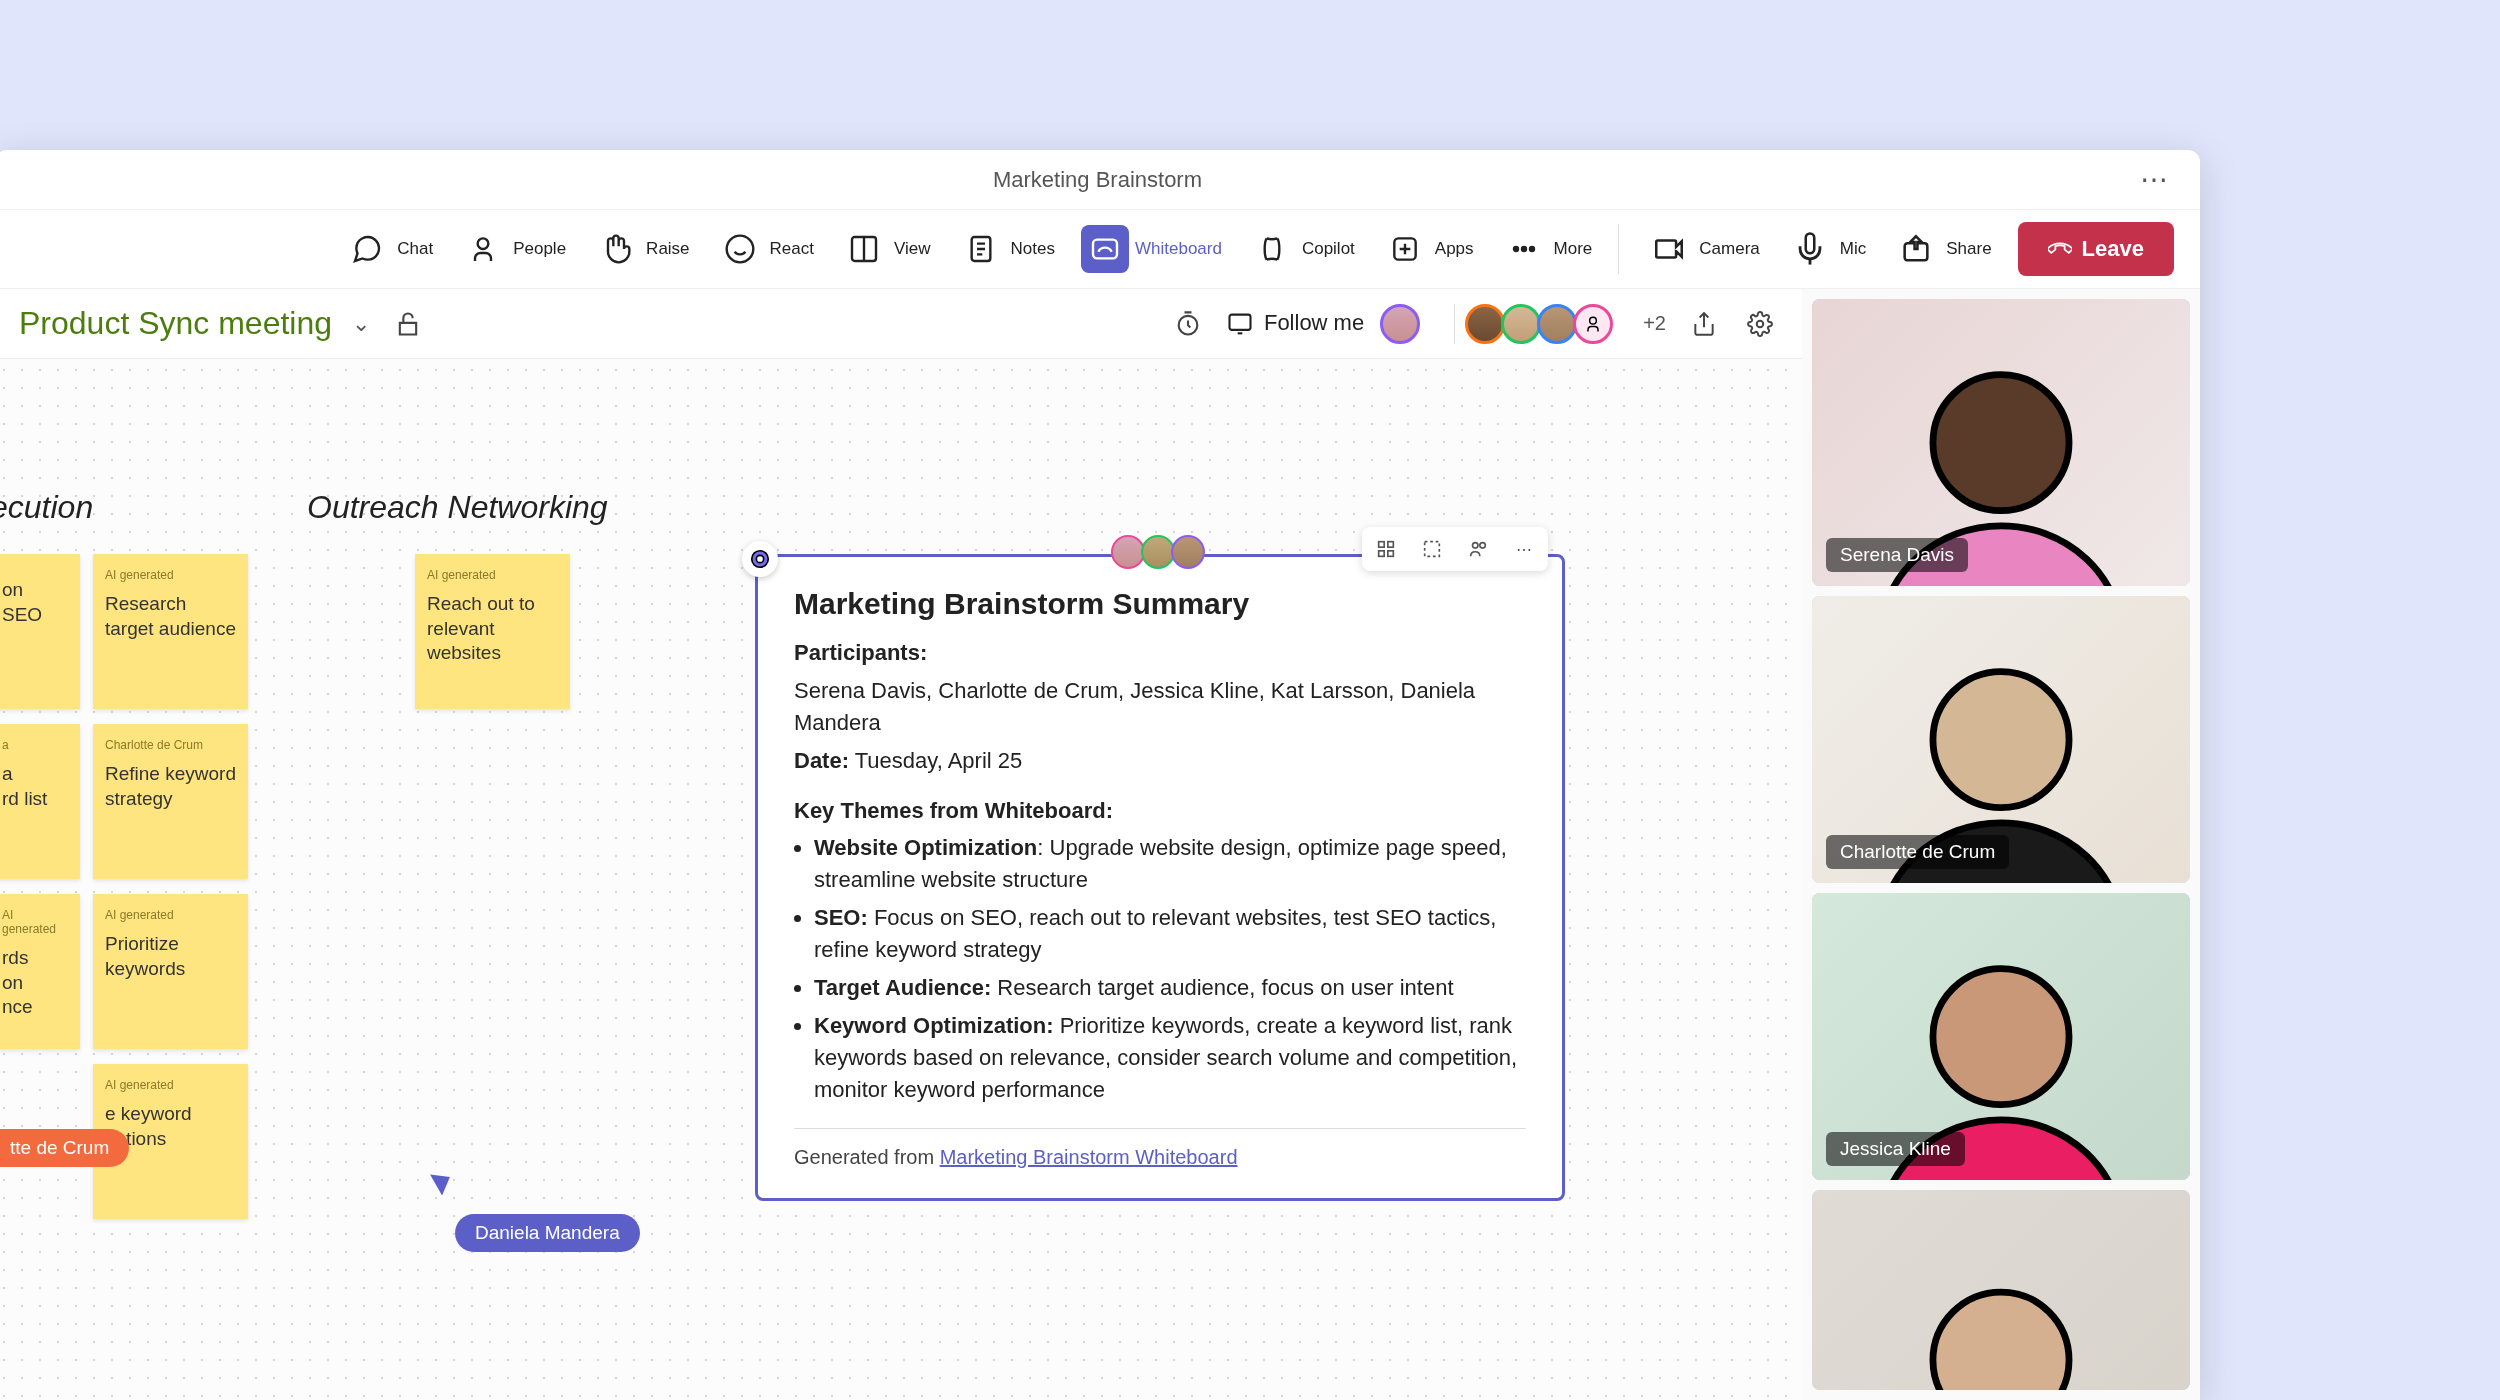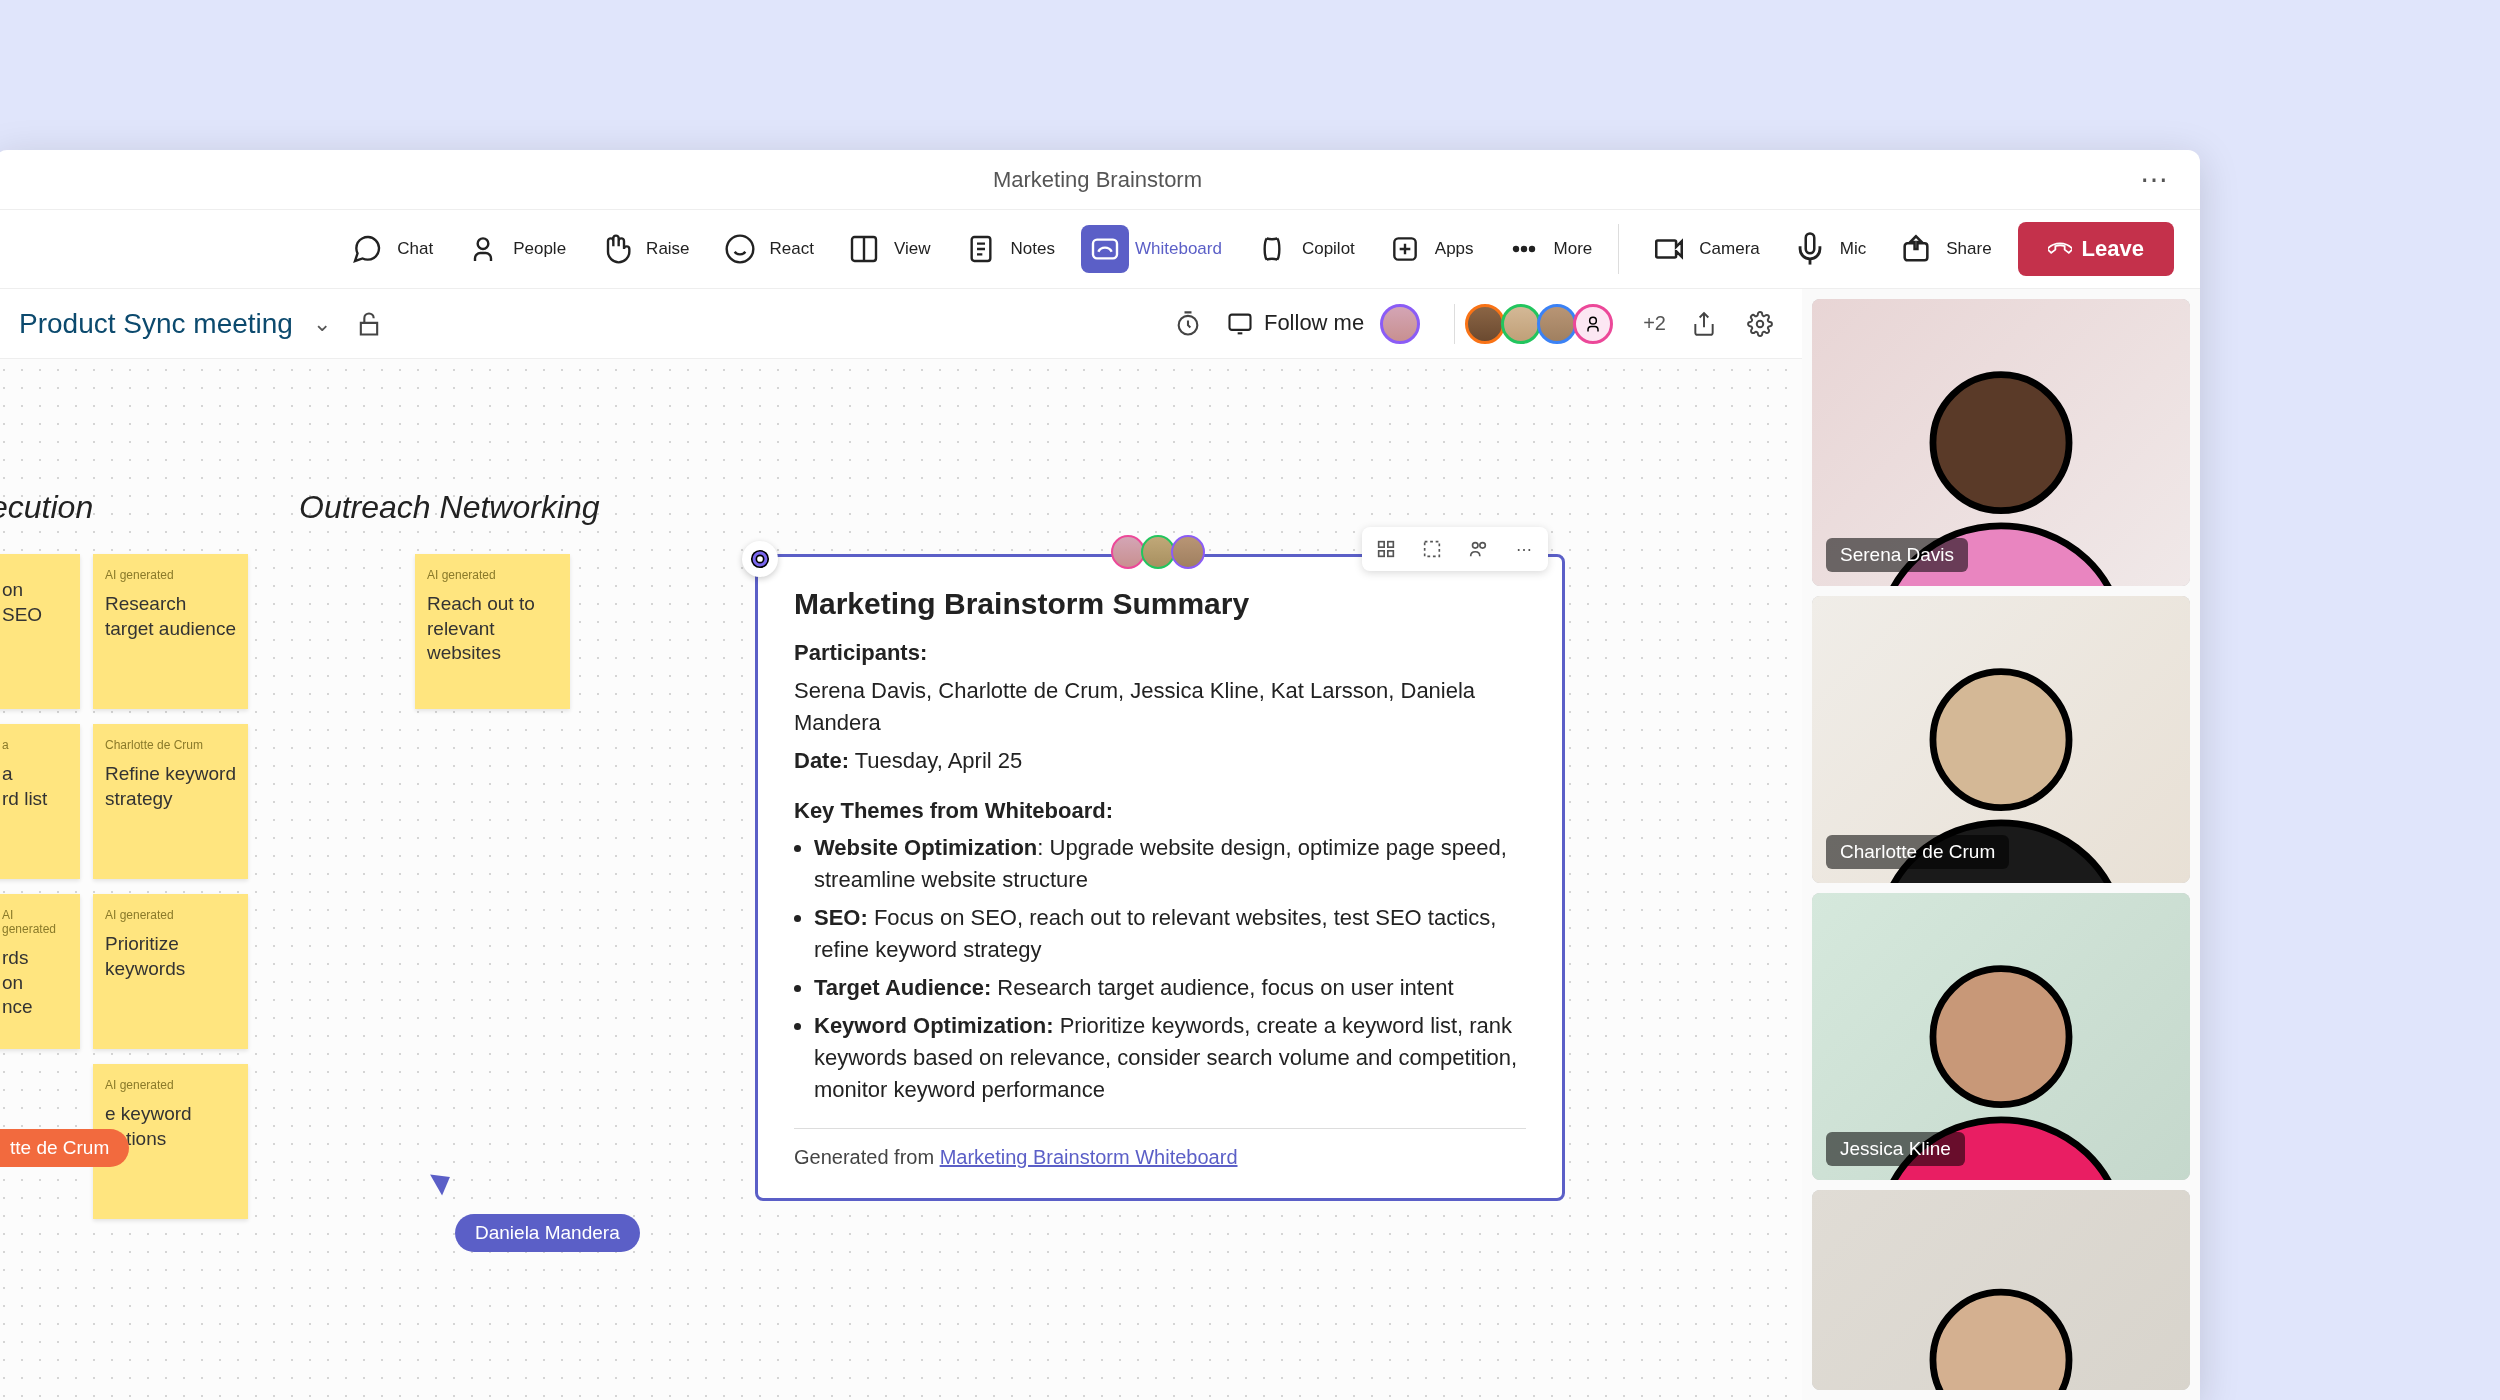--- a/index.html
+++ b/index.html
@@ -42,21 +42,21 @@
 
 .content-row { flex: 1; display: flex; overflow: hidden; }
 .whiteboard-region { flex: 1; position: relative; background: #fcfcfc; background-image: radial-gradient(#d5d5d5 1px, transparent 1px); background-size: 18px 18px; }
 
 .wb-toolbar {
   position: absolute; top: 0; left: 0; right: 0;
   height: 70px; display: flex; align-items: center; justify-content: space-between;
   padding: 0 24px; background: #fff; border-bottom: 1px solid #eee;
 }
 .wb-left { display: flex; align-items: center; gap: 20px; }
-.wb-title { font-size: 28px; color: #0c4a6e; }
+.wb-title { font-size: 32px; color: #4d7c0f; }
 .wb-chev { font-size: 22px; color: #555; cursor: pointer; }
 .wb-lock { font-size: 24px; cursor: pointer; }
 .wb-right { display: flex; align-items: center; gap: 20px; }
 .wb-icon-btn { width: 36px; height: 36px; display: flex; align-items: center; justify-content: center; cursor: pointer; color: #444; }
 .follow-btn { display: flex; align-items: flex-start; gap: 10px; font-size: 22px; cursor: pointer; color: #222; }
 .avatar-group { display: flex; align-items: center; }
 .avatar { width: 40px; height: 40px; border-radius: 50%; border: 3px solid; margin-left: -4px; background: #ddd; display: flex; align-items: center; justify-content: center; }
 .avatar-group.sep { margin-left: 14px; padding-left: 14px; border-left: 1px solid #ddd; }
 .plus-count { font-size: 20px; color: #555; margin-left: 10px; }
 
@@ -291,21 +291,21 @@
               <svg width="26" height="26" viewBox="0 0 24 24">
                 <circle cx="12" cy="12" r="3"></circle>
                 <path d="M19.4 15a1.65 1.65 0 0 0 .33 1.82l.06.06a2 2 0 1 1-2.83 2.83l-.06-.06a1.65 1.65 0 0 0-1.82-.33 1.65 1.65 0 0 0-1 1.51V21a2 2 0 0 1-4 0v-.09A1.65 1.65 0 0 0 9 19.4a1.65 1.65 0 0 0-1.82.33l-.06.06a2 2 0 1 1-2.83-2.83l.06-.06a1.65 1.65 0 0 0 .33-1.82 1.65 1.65 0 0 0-1.51-1H3a2 2 0 0 1 0-4h.09A1.65 1.65 0 0 0 4.6 9a1.65 1.65 0 0 0-.33-1.82l-.06-.06a2 2 0 1 1 2.83-2.83l.06.06a1.65 1.65 0 0 0 1.82.33H9a1.65 1.65 0 0 0 1-1.51V3a2 2 0 0 1 4 0v.09a1.65 1.65 0 0 0 1 1.51 1.65 1.65 0 0 0 1.82-.33l.06-.06a2 2 0 1 1 2.83 2.83l-.06.06a1.65 1.65 0 0 0-.33 1.82V9c.3.63.88 1.07 1.51 1.09H21a2 2 0 0 1 0 4h-.09a1.65 1.65 0 0 0-1.51 1z"></path>
               </svg>
             </span>
         </div>
       </div>
 
       <div class="canvas-content">
         <div class="col-header" style="left:-5px;top:130px">ecution</div>
-        <div class="col-header" style="left:304px;top:130px">Outreach Networking</div>
+        <div class="col-header" style="left:312px;top:130px">Outreach Networking</div>
 
         <div class="sticky partial" style="left:-5px;top:195px">
             <div class="tag"></div>
             <div class="txt">on SEO</div>
           </div>
         <div class="sticky" style="left:98px;top:195px">
             <div class="tag">AI generated</div>
             <div class="txt">Research target audience</div>
           </div>
         <div class="sticky partial" style="left:-5px;top:365px">

